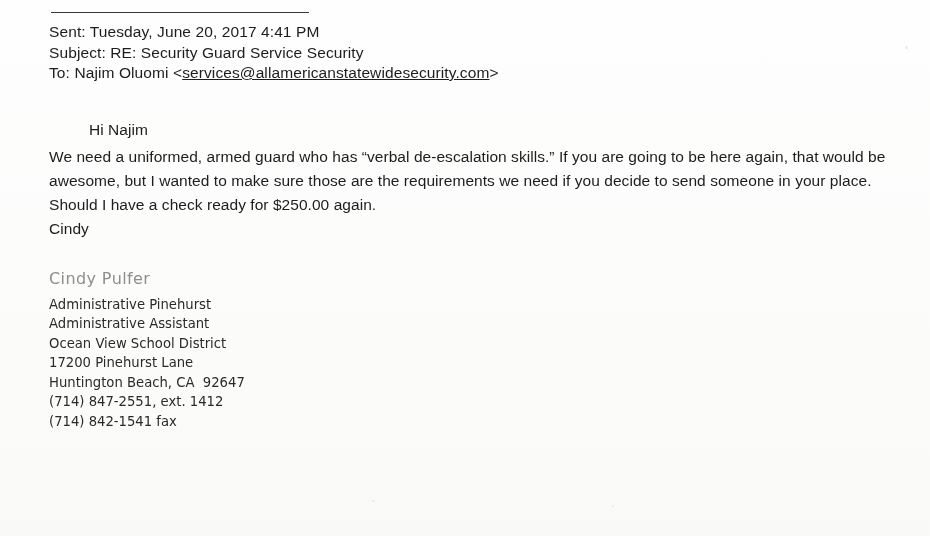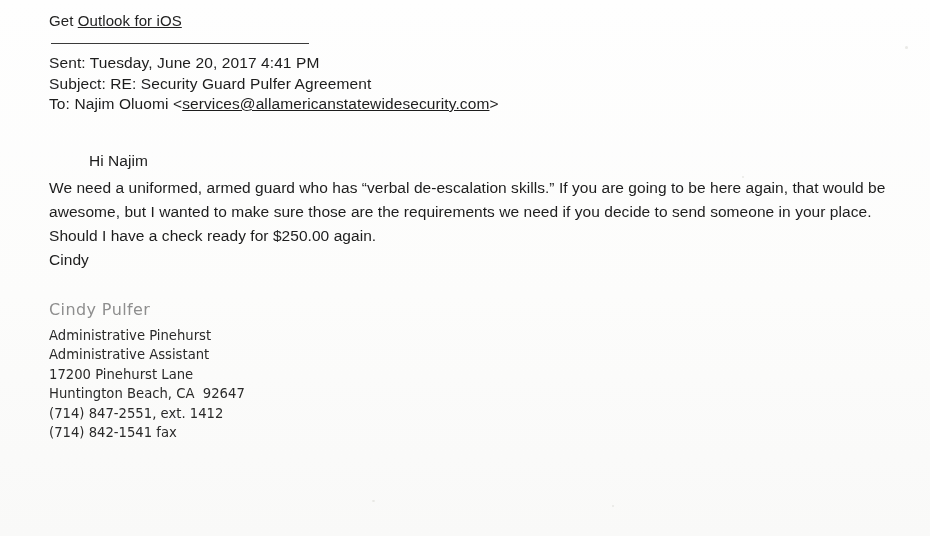--- a/index.html
+++ b/index.html
@@ -99,42 +99,42 @@
 
 <div class="page">
 
   <div class="speck" style="left:905px; top:46px; width:3px; height:3px;"></div>
   <div class="speck" style="left:742px; top:176px; width:2px; height:2px;"></div>
   <div class="speck" style="left:372px; top:500px; width:3px; height:2px;"></div>
   <div class="speck" style="left:612px; top:505px; width:2px; height:2px;"></div>
 
   <div class="content">
 
-    <div class="outlook-line"><span>Get </span><span class="outlook-link">Outlook for iOS</span></div>
 
     <div class="divider"></div>
 
     <div class="hdr">
       <div>Sent: Tuesday, June 20, 2017 4:41 PM</div>
-      <div>Subject: RE: Security Guard Pulfer Agreement</div>
+      <div>Subject: RE: Security Guard Service Security</div>
       <div><span>To: </span><span>Najim Oluomi &lt;</span><span class="u">services@allamericanstatewidesecurity.com</span><span>&gt;</span></div>
     </div>
 
     <div class="body-block">
       <p class="greet">Hi Najim</p>
       <p>We need a uniformed, armed guard who has “verbal de-escalation skills.”  If you are going to be here again, that would be awesome, but I wanted to make sure those are the requirements we need if you decide to send someone in your place.</p>
       <p>Should I have a check ready for $250.00 again.</p>
       <p>Cindy</p>
     </div>
 
     <div class="sig-name">Cindy Pulfer</div>
 
     <div class="sig-block">
       <div>Administrative Pinehurst</div>
       <div>Administrative Assistant</div>
+      <div>Ocean View School District</div>
       <div>17200 Pinehurst Lane</div>
       <div>Huntington Beach, CA  92647</div>
       <div>(714) 847-2551, ext. 1412</div>
       <div>(714) 842-1541 fax</div>
     </div>
 
   </div>
 </div>
 
 </body></html>

